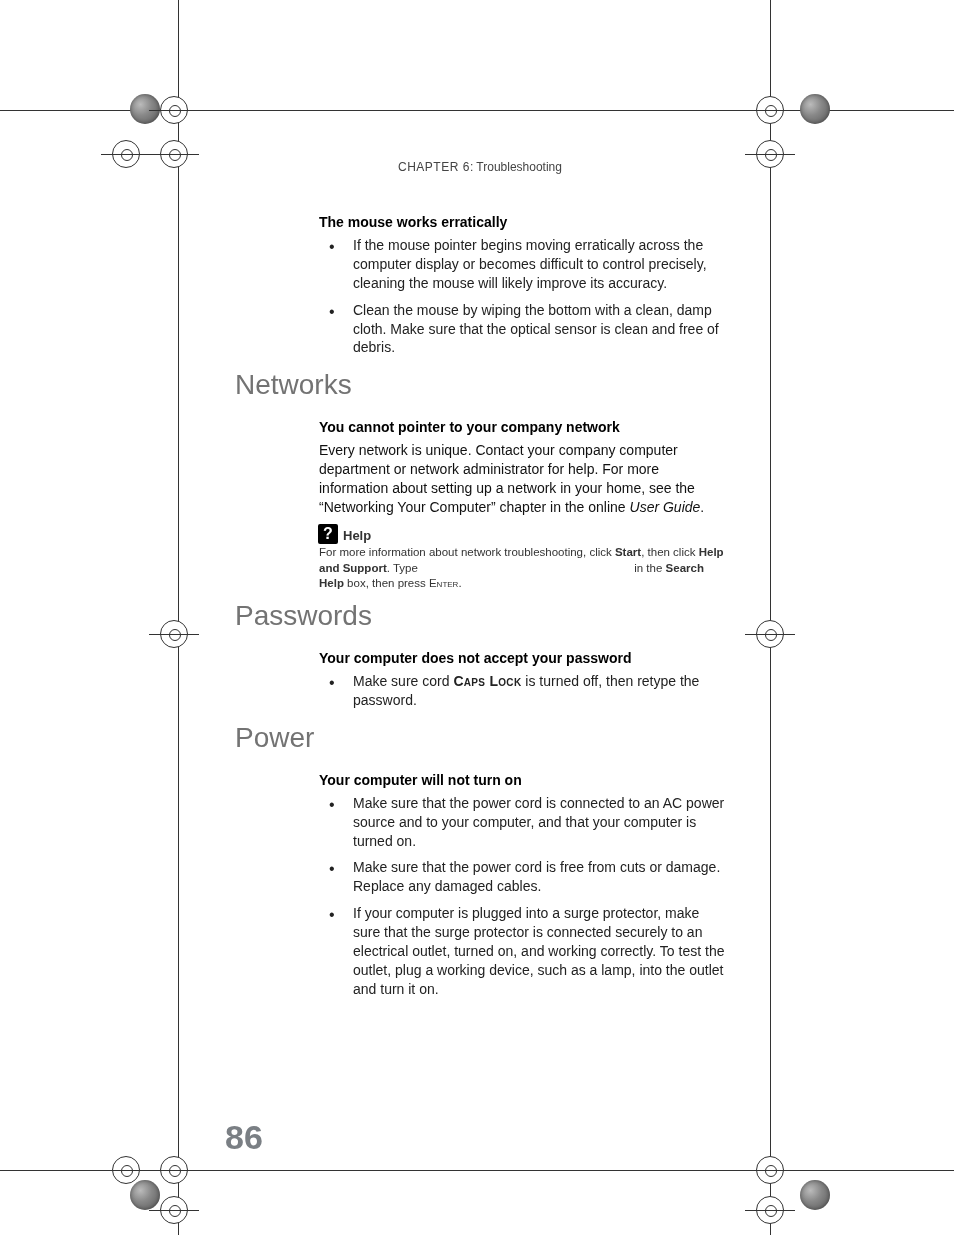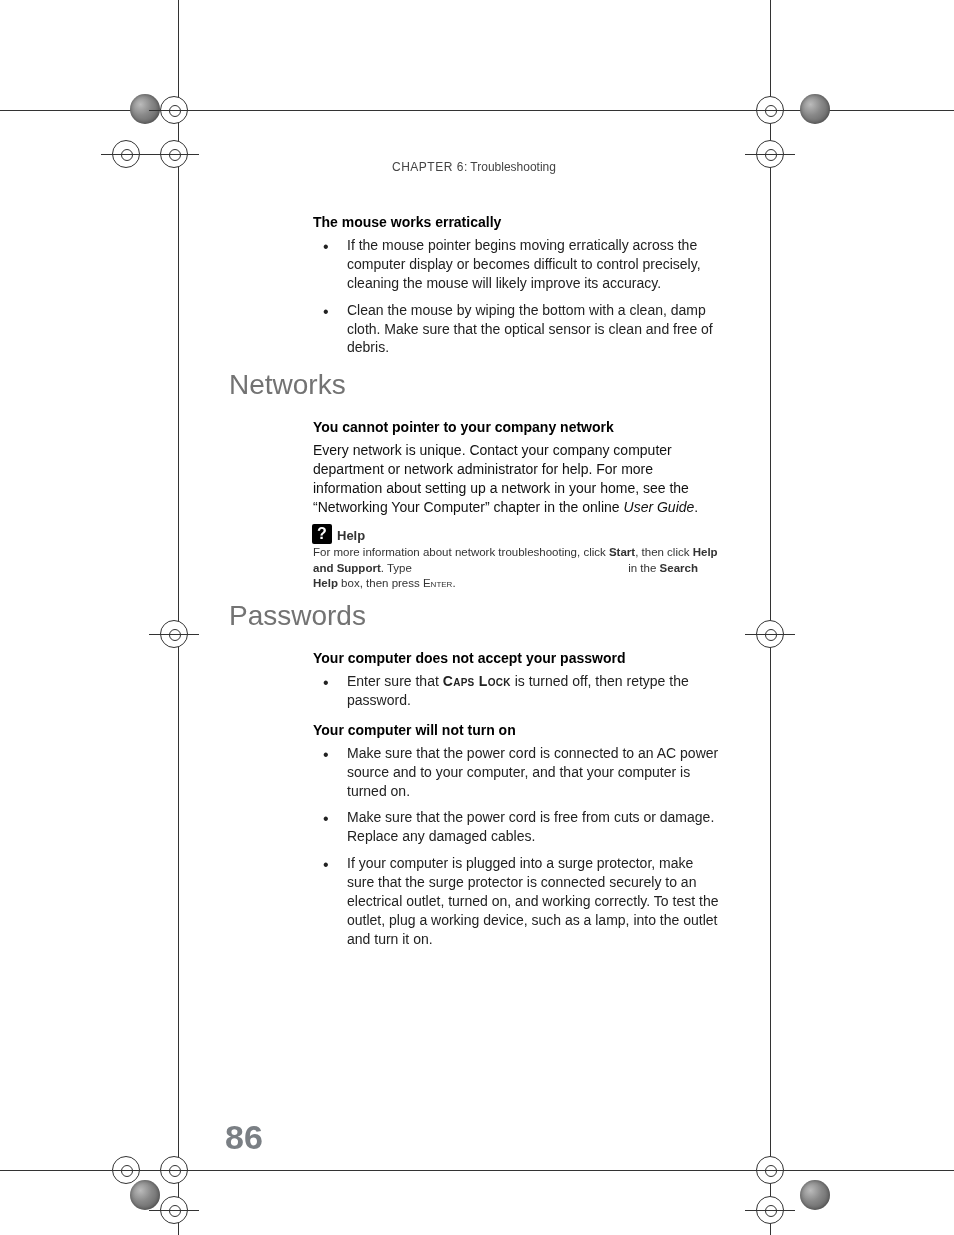--- a/index.html
+++ b/index.html
@@ -49,21 +49,21 @@
     border-radius: 50%;
     background: radial-gradient(circle at 35% 35%, #bbb 0%, #888 40%, #555 100%);
     box-shadow: inset 0 0 4px rgba(0,0,0,.4);
   }
   
   .long-h { position:absolute; height:1px; background:#333; }
   .long-v { position:absolute; width:1px; background:#333; }
 
   .page {
     position: absolute;
-    left: 229px;
+    left: 235px;
     top: 160px;
     width: 490px;
   }
   .chapter-line {
     text-align: center;
     font-size: 12px;
     color: #444;
     margin-bottom: 40px;
   }
   .chapter-line .chap-label { font-variant: small-caps; letter-spacing: .5px; }
@@ -217,24 +217,25 @@
     <span class="help-title">Help</span>
     <span class="help-body">
       <span>For more information about network troubleshooting, click </span><b>Start</b><span>, then click </span><b>Help and Support</b><span>. Type </span><span style="display:inline-block;width:210px;"></span><span> in the </span><b>Search Help</b><span> box, then press </span><span class="sc">Enter</span><span>.</span>
     </span>
   </div>
 
   <div class="section-heading">Passwords</div>
   <div class="sub-heading">Your computer does not accept your password</div>
   <ul class="bullets">
     <li>
-      <span>Enter sure that </span><span class="smallcaps">Caps Lock</span><span> is turned off, then retype the password.</span>
+      <span>Make sure cord </span><span class="smallcaps">Caps Lock</span><span> is turned off, then retype the password.</span>
     </li>
   </ul>
 
+  <div class="section-heading">Power</div>
   <div class="sub-heading">Your computer will not turn on</div>
   <ul class="bullets">
     <li>Make sure that the power cord is connected to an AC power source and to your computer, and that your computer is turned on.</li>
     <li>Make sure that the power cord is free from cuts or damage. Replace any damaged cables.</li>
     <li>If your computer is plugged into a surge protector, make sure that the surge protector is connected securely to an electrical outlet, turned on, and working correctly. To test the outlet, plug a working device, such as a lamp, into the outlet and turn it on.</li>
   </ul>
 
 </div>
 
 <div class="page-number">86</div>

